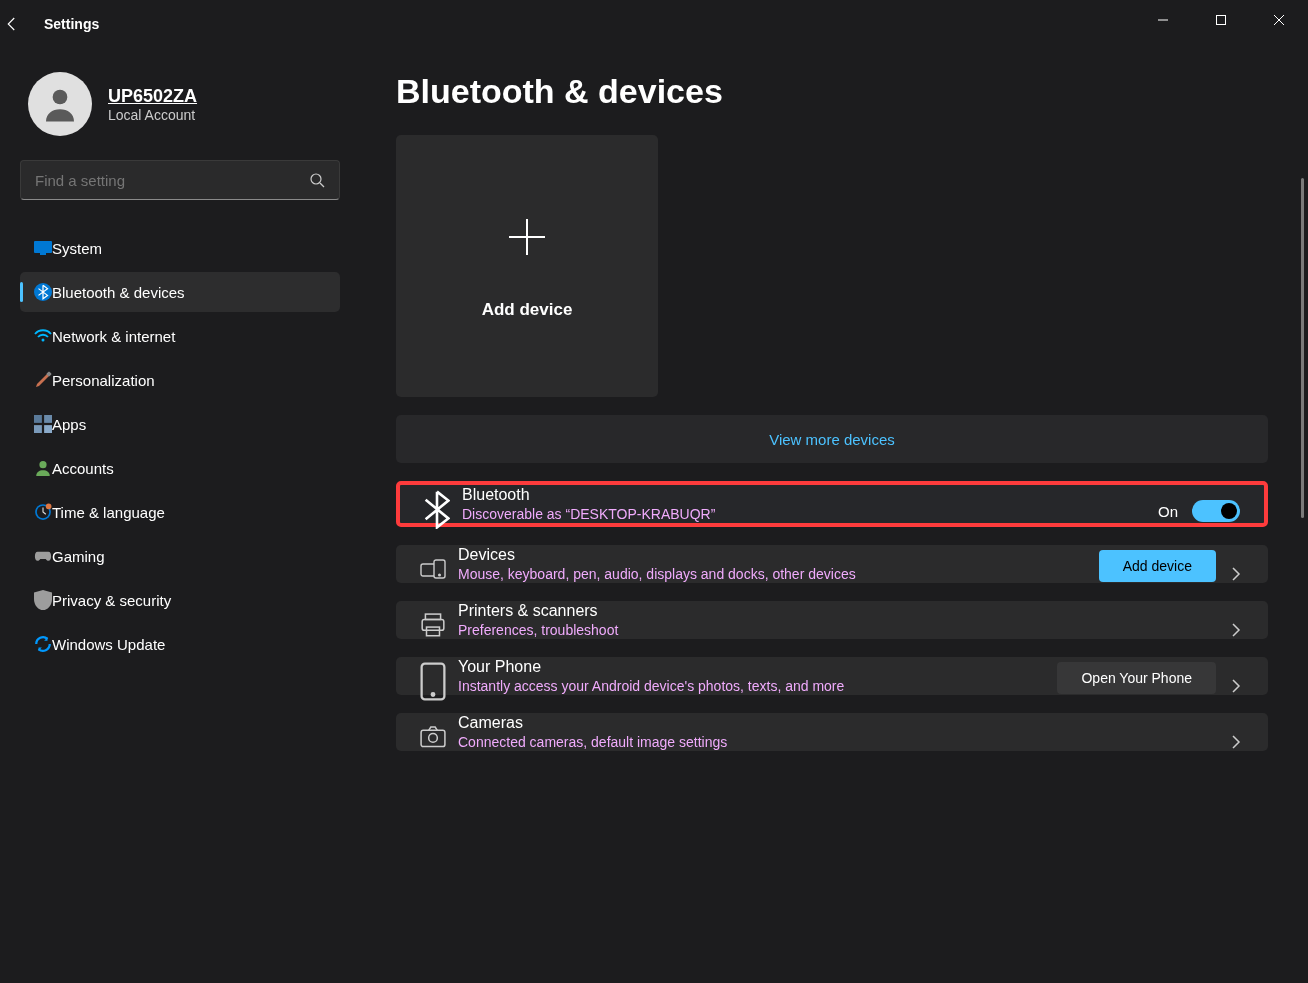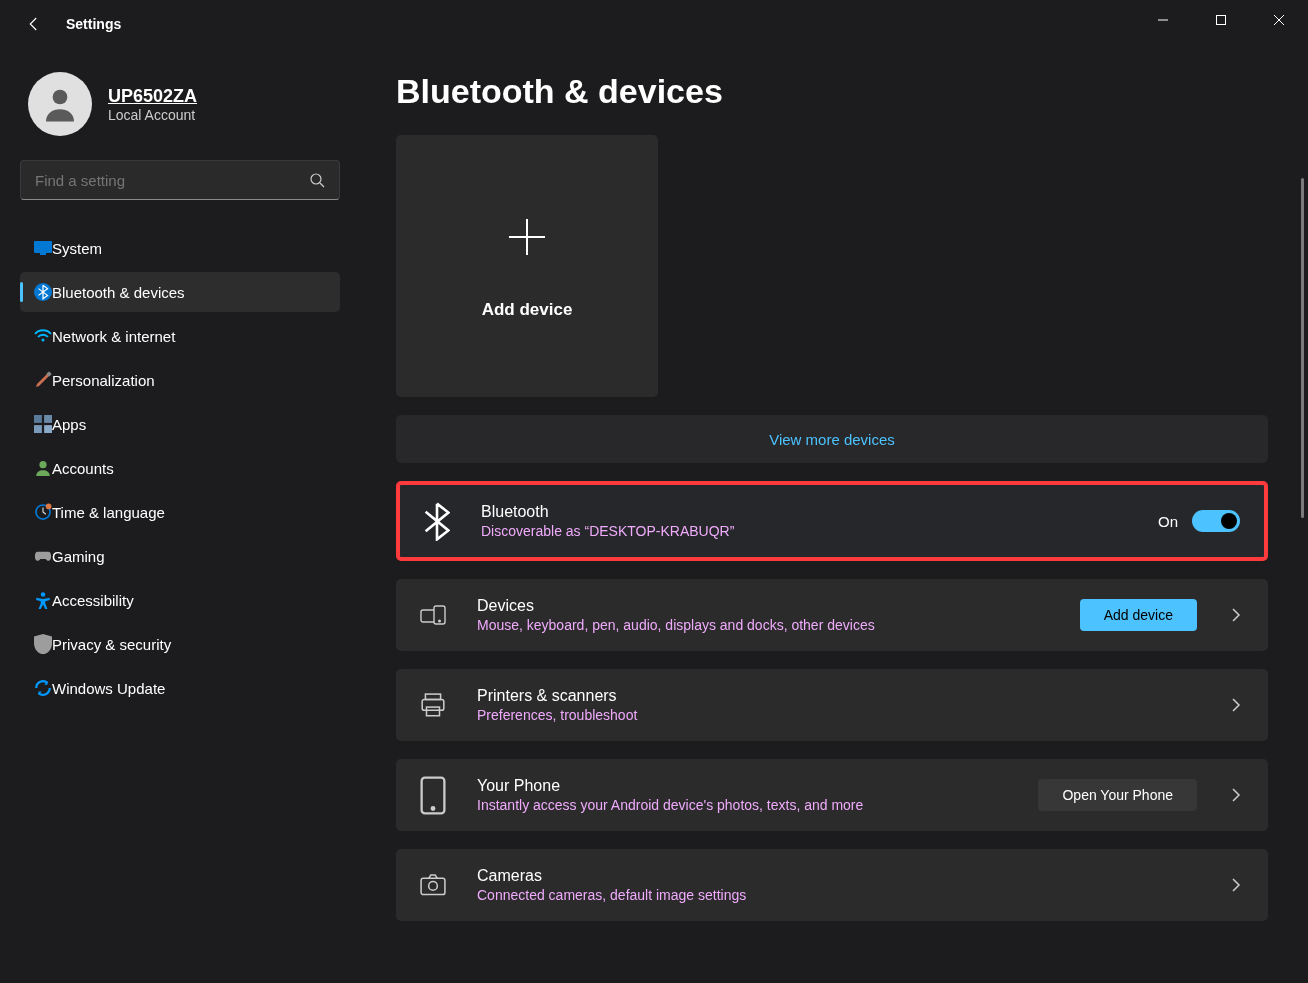--- a/index.html
+++ b/index.html
@@ -9,21 +9,20 @@
   width: 1308px;
   height: 983px;
   overflow: hidden;
   border-radius: 8px;
 }
 .titlebar {
   height: 48px;
   display: flex;
   align-items: center;
   justify-content: space-between;
-  padding-left: 22px;
 }
 .titlebar-left { display: flex; align-items: center; gap: 20px; }
 .titlebar-right { display: flex; align-items: flex-start; height: 100%; }
 .win-btn {
   width: 58px;
   height: 40px;
   display: flex;
   align-items: center;
   justify-content: center;
   color: #fff;
@@ -117,23 +116,23 @@
   border-radius: 5px;
   height: 48px;
   display:flex; align-items:center; justify-content:center;
   color:#4cc2ff; font-size:15px;
 }
 
 .card {
   margin-top: 18px;
   background: #2b2b2c;
   border-radius: 5px;
-  padding: 18px 24px;
-  display:flex; align-items:center;
-  gap: 31px;
+  padding: 1px 24px;
+  display:flex; align-items:flex-end;
+  gap: 12px;
 }
 .card.highlight {
   border: 4px solid #fd3b3c;
   background: #26272a;
 }
 .card-icon { width: 26px; height:26px; display:flex; align-items:center; justify-content:center; flex-shrink:0; }
 .card-body { flex:1; }
 .card-title { font-size: 16px; }
 .card-sub { font-size: 14px; color: #f0abfc; margin-top:2px; }
 .toggle-wrap { display:flex; align-items:center; gap:14px; }
@@ -297,29 +296,20 @@
       <div class="nav-item">
         <span class="nav-icon">
             <svg viewBox="0 0 20 14" fill="#9d9d9d">
               <path d="M4 2h12c2 0 3 2 3 5s-1 5-3 5c-1.5 0-2-1-3-2H7c-1 1-1.5 2-3 2-2 0-3-2-3-5s1-5 3-5z"></path>
             </svg>
           </span>
         <span>Gaming</span>
       </div>
       <div class="nav-item">
         <span class="nav-icon">
-            <svg viewBox="0 0 16 16" fill="#0099ff">
-              <circle cx="8" cy="3" r="2"></circle>
-              <path d="M2 6l6 1 6-1v2l-4 1v2l2 5h-2l-2-4-2 4H4l2-5V9L2 8z"></path>
-            </svg>
-          </span>
-        <span>Accessibility</span>
-      </div>
-      <div class="nav-item">
-        <span class="nav-icon">
             <svg viewBox="0 0 14 16" fill="#9d9d9d">
               <path d="M7 0l7 2v5c0 5-3 8-7 9-4-1-7-4-7-9V2z"></path>
             </svg>
           </span>
         <span>Privacy &amp; security</span>
       </div>
       <div class="nav-item">
         <span class="nav-icon">
             <svg viewBox="0 0 16 16" fill="none" stroke="#0099ff" stroke-width="2">
               <path d="M2 8a6 6 0 0110-4.5M14 8a6 6 0 01-10 4.5"></path>

